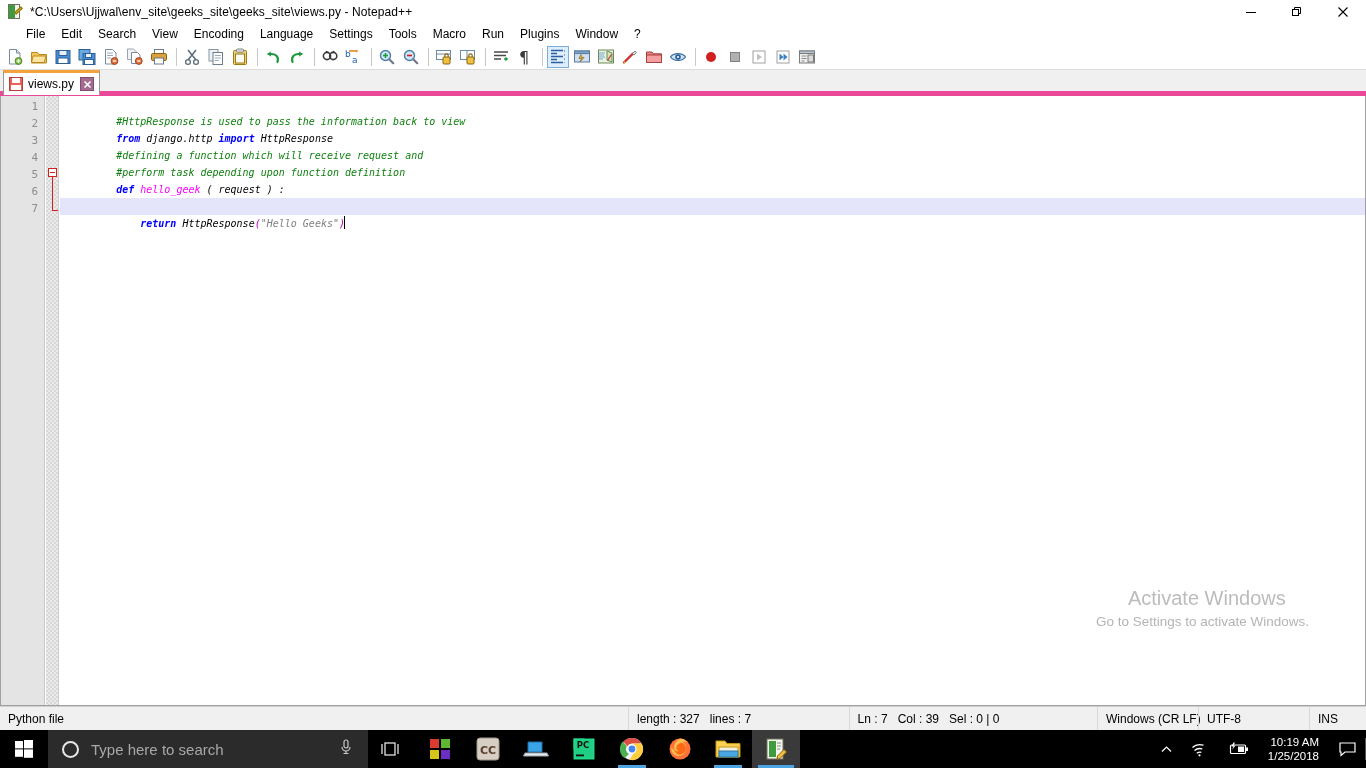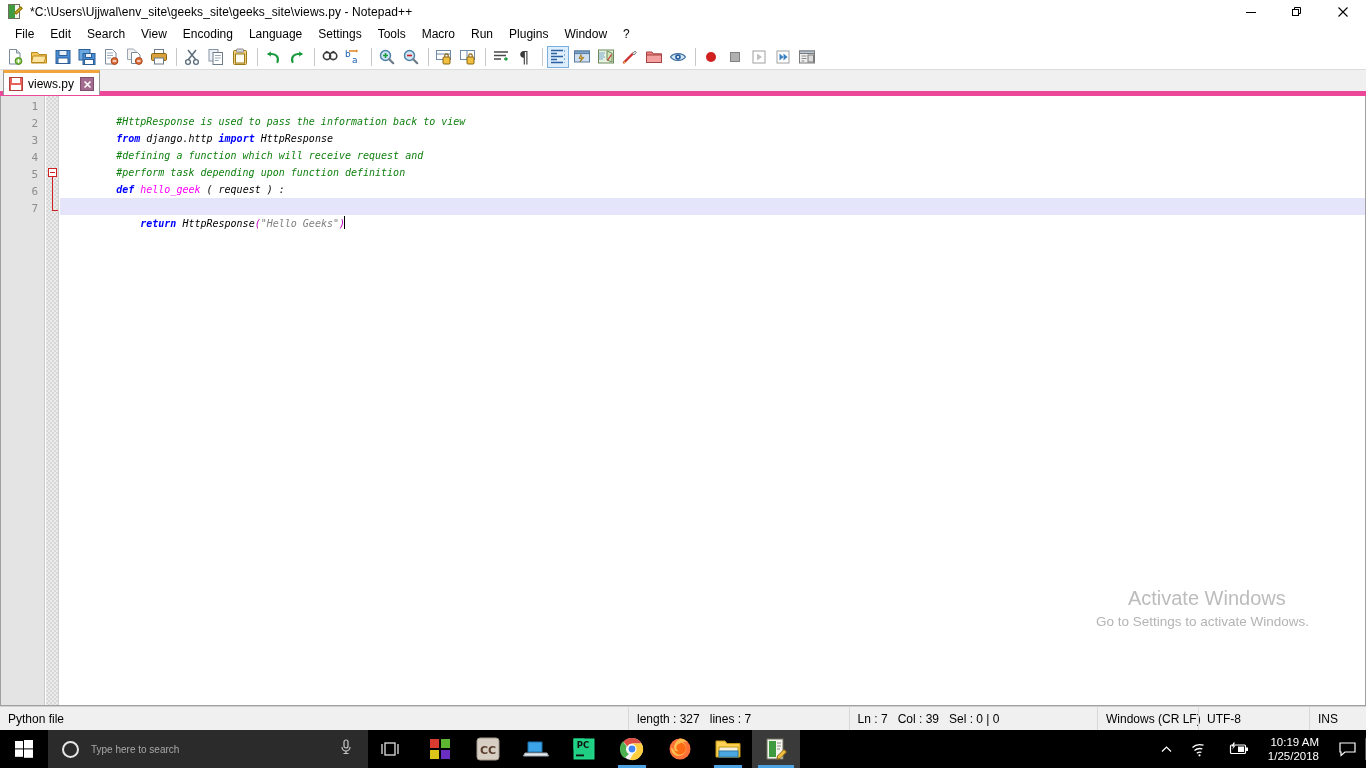--- a/index.html
+++ b/index.html
@@ -44,21 +44,21 @@
   .win-btn {
     width: 46px; display: flex; align-items: center; justify-content: center;
     cursor: default;
   }
   .win-btn svg { display:block; }
 
   
   .menubar {
     position: absolute; top: 24px; left: 0; width: 1366px; height: 20px;
     background: #ffffff; display: flex; align-items: center;
-    padding-left: 7px;
+    padding-left: 18px;
   }
   .menu-item {
     font-size: 12px; color: #000; padding: 2px 8px; white-space: nowrap;
     cursor: default;
   }
 
   
   .toolbar {
     position: absolute; top: 44px; left: 0; width: 1366px; height: 26px;
     background: #ffffff;
@@ -206,21 +206,21 @@
   .searchbox {
     width: 320px; height: 38px; background: #2b2b2b;
     display: flex; align-items: center; padding-left: 14px;
     cursor: default;
   }
   .cortana-ring {
     width: 17px; height: 17px; border: 2px solid #e6e6e6;
     border-radius: 50%; flex: 0 0 auto;
   }
   .search-ph {
-    font-size: 10px; color: #a8a8a8; margin-left: 12px; white-space: nowrap;
+    font-size: 15px; color: #a8a8a8; margin-left: 12px; white-space: nowrap;
   }
   .mic-ico { margin-left: auto; margin-right: 14px; }
   .taskview {
     width: 44px; height: 38px; display: flex; align-items: center;
     justify-content: center; cursor: default;
   }
   .tb-apps { display: flex; align-items: center; margin-left: 4px; }
   .app-btn {
     width: 48px; height: 38px; display: flex; align-items: center;
     justify-content: center; position: relative; cursor: default;

